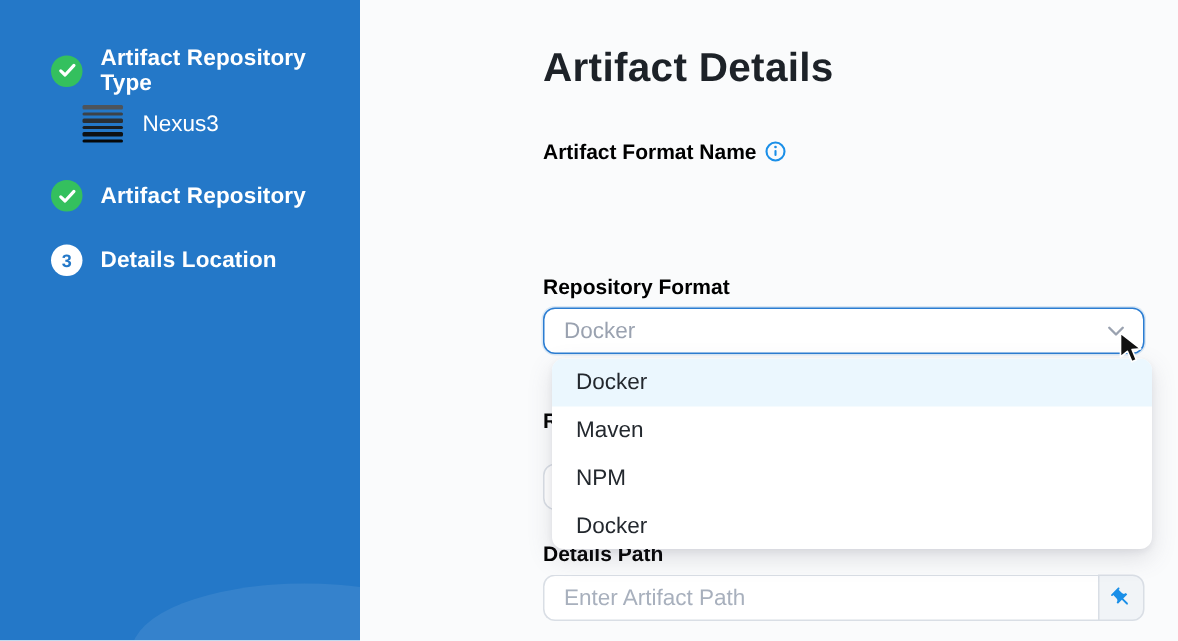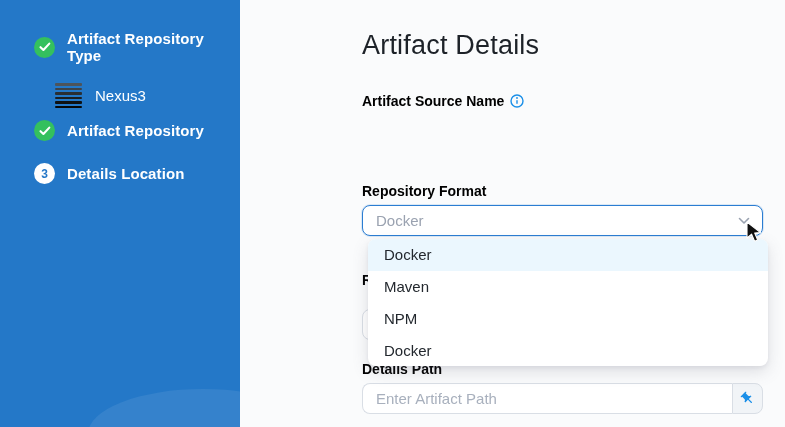--- a/index.html
+++ b/index.html
@@ -33,21 +33,21 @@
   }
   .nexus-row { position:absolute; display:flex; align-items:center; gap:13px; color:#ffffff; }
   .nexus-icon { display:flex; flex-direction:column; gap:2px; width:27px; }
   .nexus-icon span { display:block; height:2.5px; border-radius:1px; }
   .nexus-row .label { font-size:15px; font-weight:500; }
 
   
   .main { position:absolute; left:302px; top:0; right:0; bottom:0; background:#fafbfc; }
   .page-title {
     position:absolute; left:60px; top:30px;
-    font-size:27px; font-weight:400; color:#1d2228; letter-spacing:0.2px;
+    font-size:27px; font-weight:700; color:#1d2228; letter-spacing:0.2px;
   }
   .field-label {
     position:absolute; font-size:14px; font-weight:600; color:#40485' 4;
     color:#414a56; display:flex; align-items:center; gap:6px;
   }
   .text-input {
     position:absolute; width:401px; height:31px; background:#ffffff;
     border:1px solid #d9dee5; border-radius:8px;
     font-size:15px; color:#1d2228; padding:0 13px;
     font-family:"Liberation Sans", sans-serif; outline:none;
@@ -113,21 +113,21 @@
 
     <div class="step-row" style="left:34px; top:30px;">
       <span class="check-circle">
         <svg width="12" height="10" viewBox="0 0 12 10">
             <path d="M1.5 5.2 L4.4 8 L10.3 1.6" fill="none" stroke="#ffffff" stroke-width="2.1" stroke-linecap="round" stroke-linejoin="round"></path>
           </svg>
       </span>
       <span class="label">Artifact Repository Type</span>
     </div>
 
-    <div class="nexus-row" style="left:55px; top:83px;">
+    <div class="nexus-row" style="left:55px; top:70px;">
       <span class="nexus-icon">
         <span style="background:#4d545b;"></span>
         <span style="background:#3c4248;"></span>
         <span style="background:#2a2f34;"></span>
         <span style="background:#1a1e21;"></span>
         <span style="background:#0e1113;"></span>
         <span style="background:#060809;"></span>
       </span>
       <span class="label">Nexus3</span>
     </div>
@@ -145,21 +145,21 @@
       <span class="num-circle">3</span>
       <span class="label">Details Location</span>
     </div>
   </div>
 
   <div class="main">
 
     <div class="page-title">Artifact Details</div>
 
     <div class="field-label" style="left:60px; top:93px;">
-      <span>Artifact Source Name</span>
+      <span>Artifact Format Name</span>
       <span style="display:inline-flex;">
         <svg width="14" height="14" viewBox="0 0 14 14">
             <circle cx="7" cy="7" r="6" fill="none" stroke="#1a8fe8" stroke-width="1.4"></circle>
             <rect x="6.3" y="6" width="1.4" height="4" rx="0.7" fill="#1a8fe8"></rect>
             <circle cx="7" cy="4" r="0.9" fill="#1a8fe8"></circle>
           </svg>
       </span>
     </div>
 
     <div class="field-label" style="left:60px; top:183px;">

